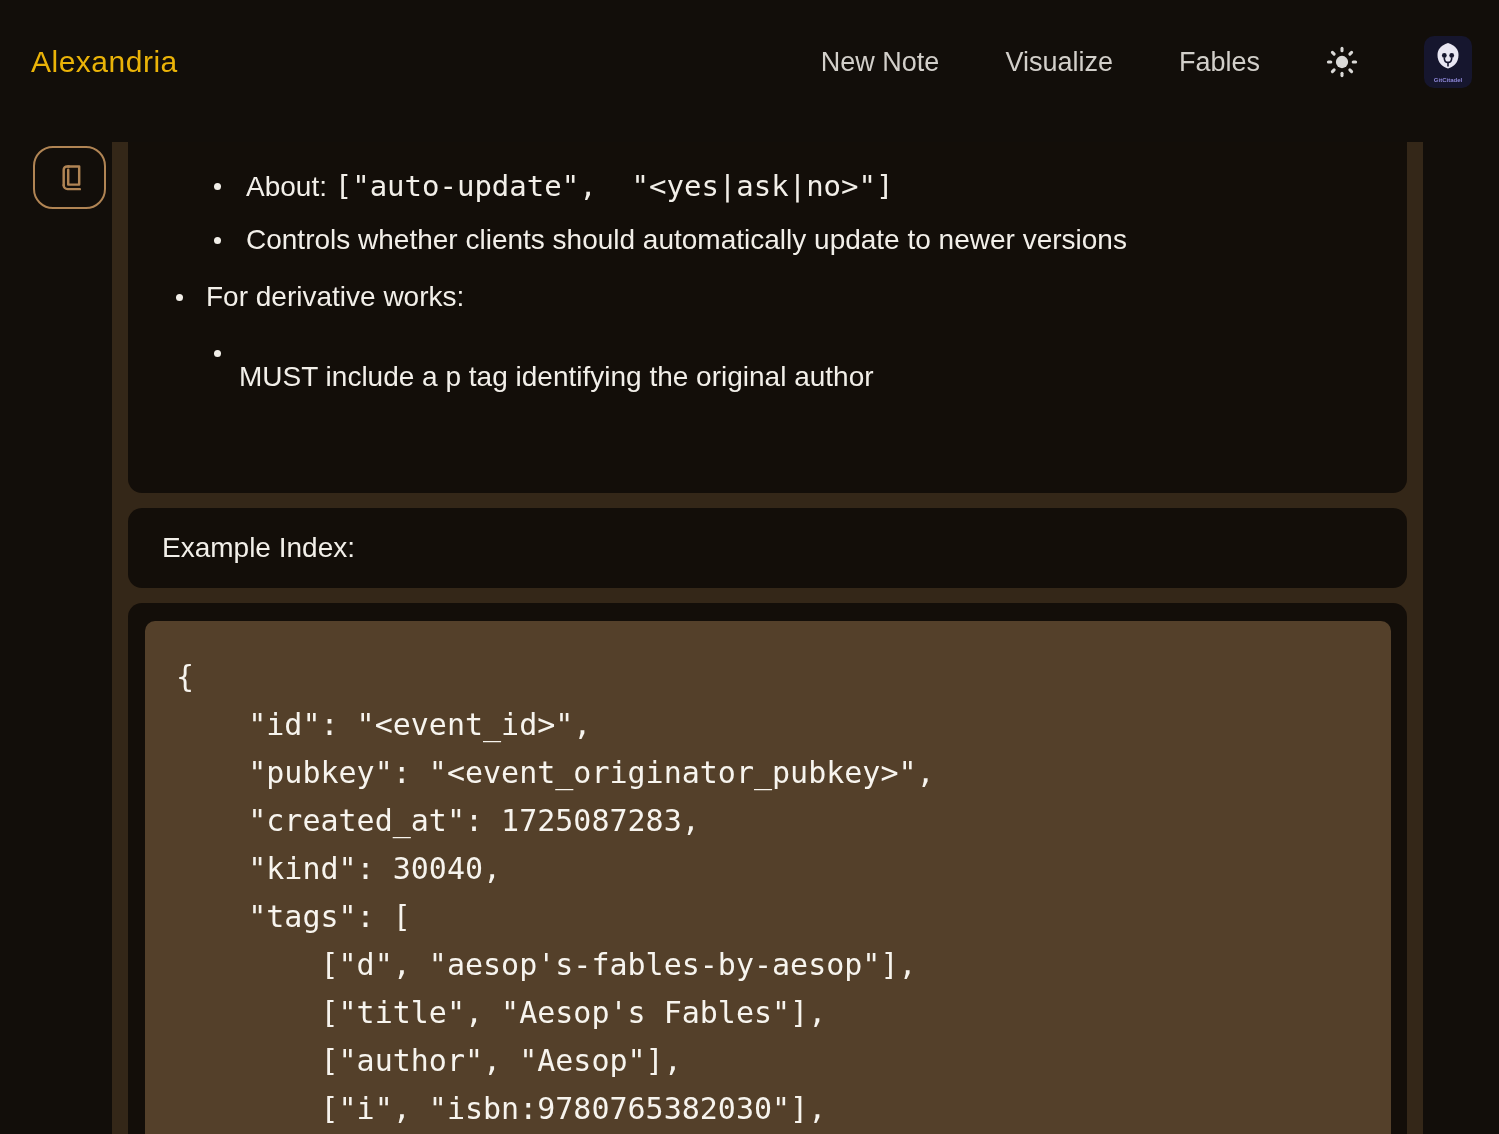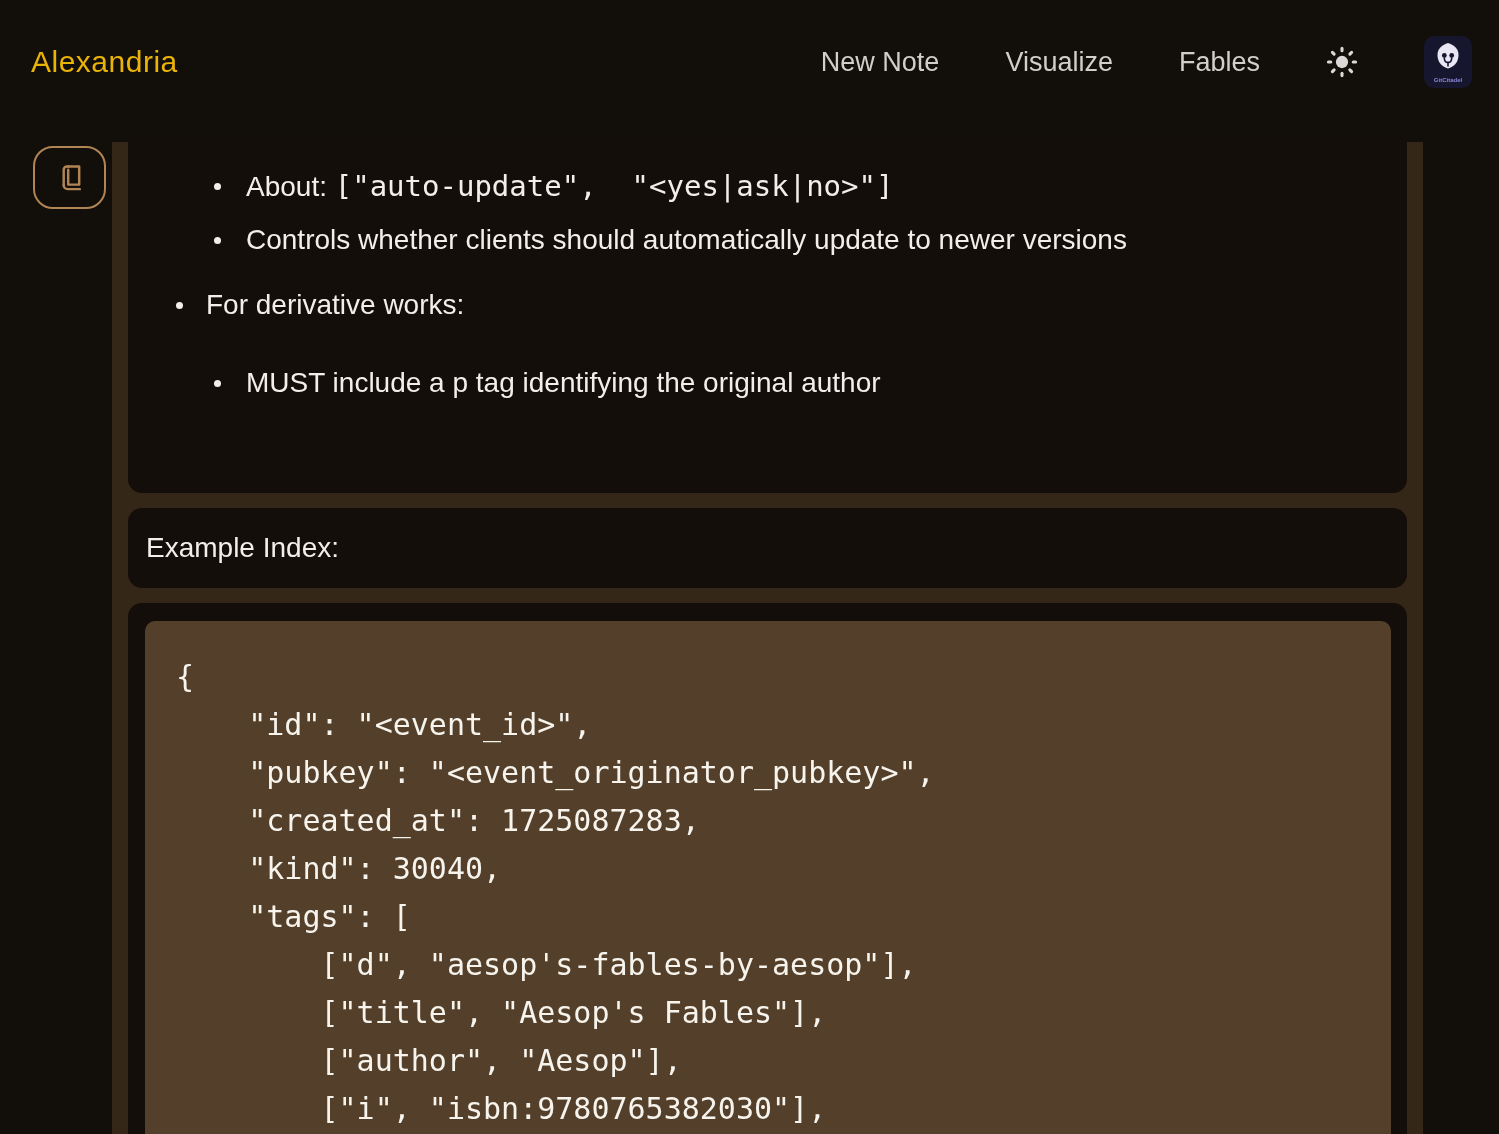--- a/index.html
+++ b/index.html
@@ -61,31 +61,31 @@
   }
   .row .dot {
     flex: 0 0 auto; width: 7px; height: 7px; border-radius: 50%;
     background: #f2efe9; margin-top: 17px;
   }
   .lvl1 { padding-left: 24px; }
   .lvl1 .txt { margin-left: 23px; }
   .lvl2 { padding-left: 62px; }
   .lvl2 .txt { margin-left: 25px; }
   .mt20 { margin-top: 13px; }
-  .mt25 { margin-top: 25px; }
-  .mt24 { margin-top: 38px; }
+  .mt25 { margin-top: 17px; }
+  .mt24 { margin-top: 16px; flex-direction: column; }
   .inline-code {
     font-family: "DejaVu Sans Mono", "Liberation Mono", monospace;
     font-size: 29px; white-space: pre;
   }
 
   .card-label {
     margin-top: 15px; height: 80px;
     display: flex; align-items: center;
-    padding-left: 18px;
+    padding-left: 34px;
     font-size: 28px; color: #f2efe9;
   }
 
   .card-code {
     margin-top: 15px; height: 560px; box-sizing: border-box;
     padding: 18px 16px 0 17px;
     border-radius: 14px;
     overflow: hidden;
   }
   .code-block {

